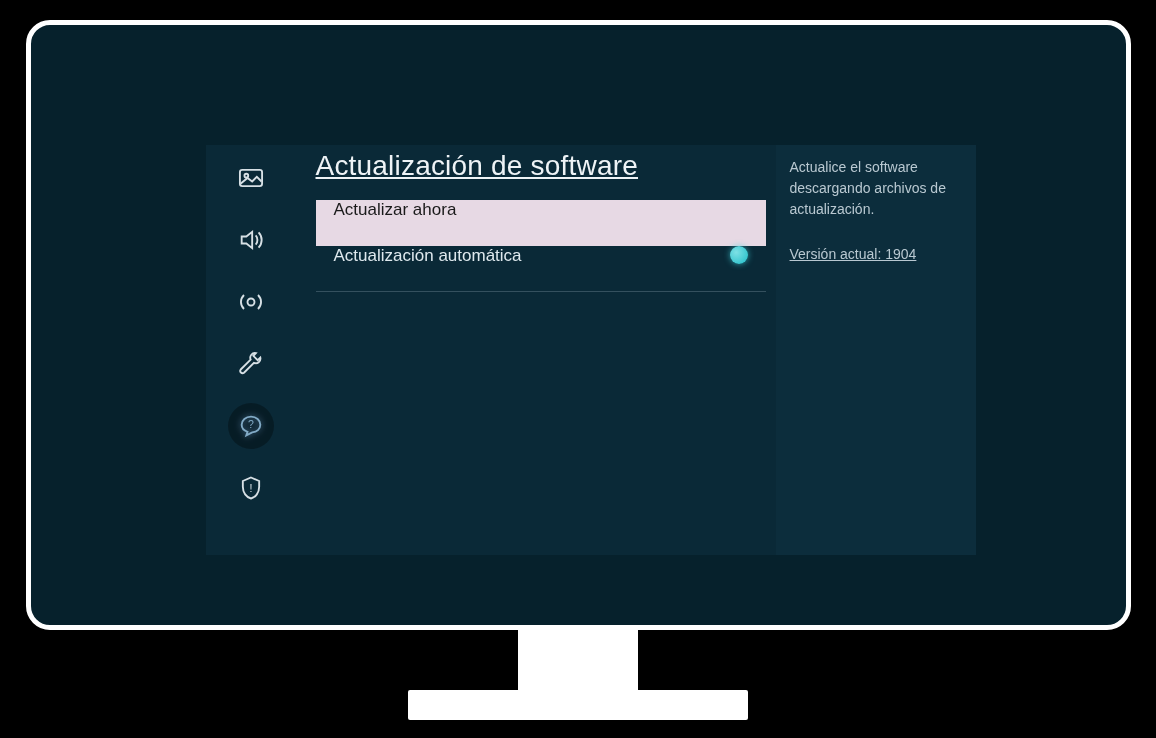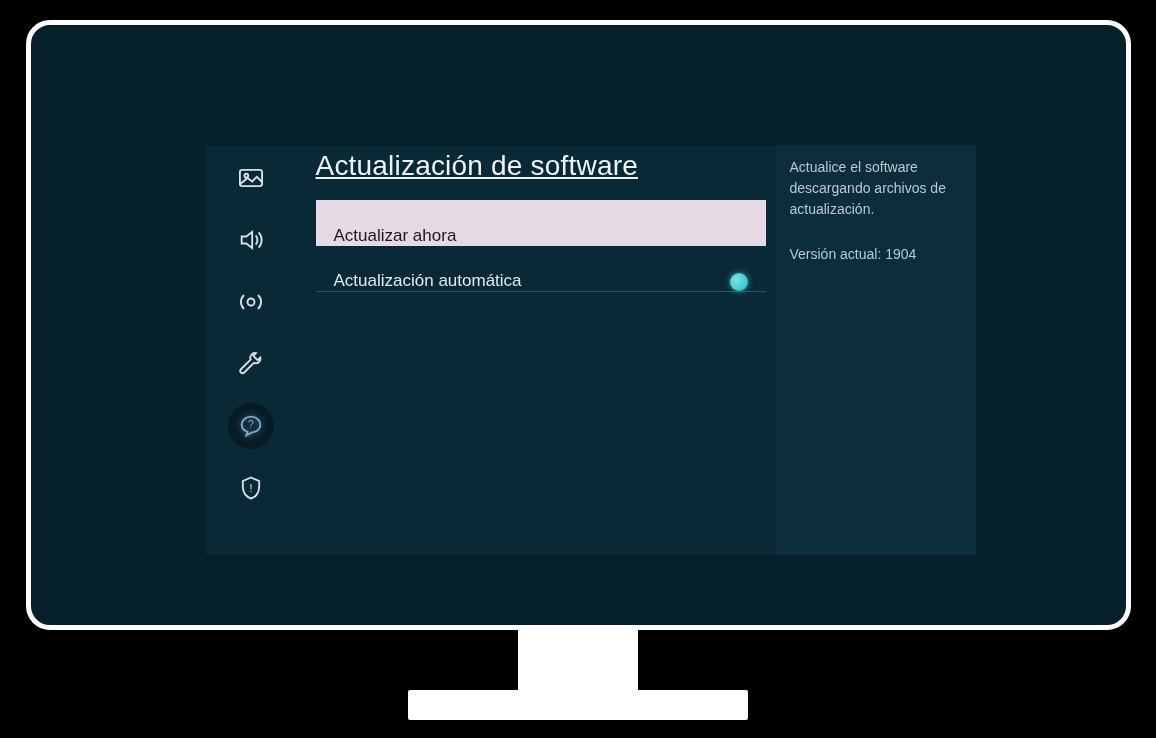--- a/index.html
+++ b/index.html
@@ -91,21 +91,21 @@
       font-size: 28px;
       font-weight: 400;
       margin-bottom: 18px;
       letter-spacing: 0.2px;
       text-decoration: underline;
     }
     .menu-item {
       height: 46px;
       padding: 0 18px;
       display: flex;
-      align-items: flex-end;
+      align-items: flex-start;
       justify-content: space-between;
       font-size: 17px;
       border-bottom: 1px solid rgba(180, 200, 210, 0.25);
       color: #dfe9ee;
     }
     .menu-item.highlighted {
       background: #e7d9e4;
       color: #1a1a1a;
       border-bottom: none;
     }
@@ -123,20 +123,21 @@
       font-size: 14px;
       line-height: 1.5;
       background: rgba(20, 60, 75, 0.25);
     }
     .info-desc {
       margin-bottom: 24px;
       opacity: 0.92;
     }
     .info-version {
       opacity: 0.92;
+      text-decoration: underline;
     }
   </style>
 </head>
 <body>
 
 <div class="monitor-wrap">
   <div class="monitor-frame">
     <div class="screen-content">
 
       <div class="sidebar">

